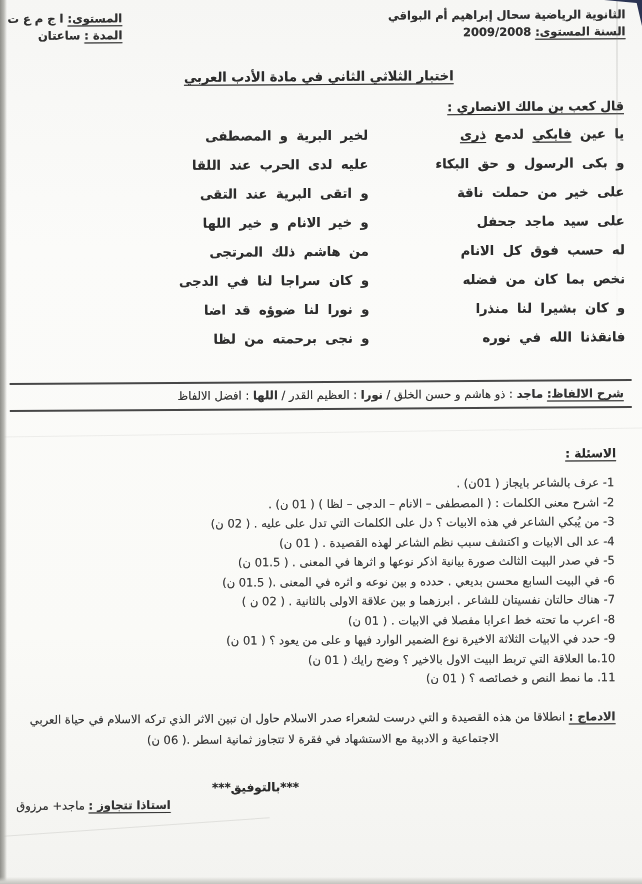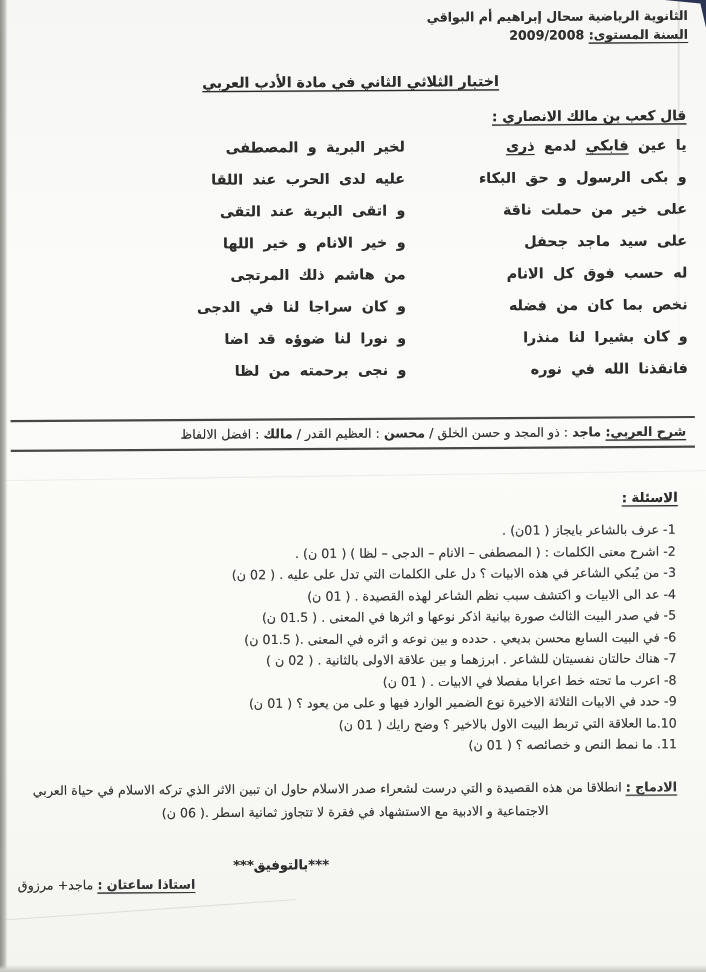--- a/index.html
+++ b/index.html
@@ -64,20 +64,24 @@
   <div class="crease-mid"></div>
   <div class="crease-bottom"></div>
 
   <div class="content" dir="rtl">
 
     <div class="header">
       <div class="header-right">
         <div>الثانوية الرياضية سحال إبراهيم أم البواقي</div>
         <div><span class="u">السنة المستوى:</span><span> 2009/2008</span></div>
       </div>
+      <div class="header-left">
+        <div><span class="u">المستوى:</span><span> ا ج م ع ت</span></div>
+        <div><span class="u">المدة :</span><span> ساعتان</span></div>
+      </div>
     </div>
 
     <div class="title u">اختبار الثلاثي الثاني في مادة الأدب العربي</div>
 
     <div class="poem-intro u">قال كعب بن مالك الانصاري :</div>
 
     <div class="poem">
       <div class="cell"><span>يا عين </span><span class="u">فابكي</span><span> لدمع </span><span class="u">ذرى</span></div>
       <div class="cell">لخير البرية و المصطفى</div>
 
@@ -96,21 +100,21 @@
       <div class="cell">نخص بما كان من فضله</div>
       <div class="cell">و كان سراجا لنا في الدجى</div>
 
       <div class="cell">و كان بشيرا لنا منذرا</div>
       <div class="cell">و نورا لنا ضوؤه قد اضا</div>
 
       <div class="cell">فانقذنا الله في نوره</div>
       <div class="cell">و نجى برحمته من لظا</div>
     </div>
 
-    <div class="vocab"><span class="b u">شرح العربي:</span><span class="b"> ماجد</span><span> : ذو المجد و حسن الخلق / </span><span class="b">محسن</span><span> : العظيم القدر / </span><span class="b">مالك</span><span> : افضل الالفاظ</span></div>
+    <div class="vocab"><span class="b u">شرح الالفاظ:</span><span class="b"> ماجد</span><span> : ذو هاشم و حسن الخلق / </span><span class="b">نورا</span><span> : العظيم القدر / </span><span class="b">اللها</span><span> : افضل الالفاظ</span></div>
 
     <div class="q-heading u">الاسئلة :</div>
 
     <div class="questions">
       <div>1- عرف بالشاعر بايجاز ( 01ن) .</div>
       <div>2- اشرح معنى الكلمات : ( المصطفى – الانام – الدجى – لظا ) ( 01 ن) .</div>
       <div>3- من يُبكي الشاعر في هذه الابيات ؟ دل على الكلمات التي تدل على عليه . ( 02 ن)</div>
       <div>4- عد الى الابيات و اكتشف سبب نظم الشاعر لهذه القصيدة . ( 01 ن)</div>
       <div>5- في صدر البيت الثالث صورة بيانية اذكر نوعها و اثرها في المعنى . ( 01.5 ن)</div>
       <div>6- في البيت السابع محسن بديعي . حدده و بين نوعه و اثره في المعنى .( 01.5 ن)</div>
@@ -118,16 +122,16 @@
       <div>8- اعرب ما تحته خط اعرابا مفصلا في الابيات . ( 01 ن)</div>
       <div>9- حدد في الابيات الثلاثة الاخيرة نوع الضمير الوارد فيها و على من يعود ؟ ( 01 ن)</div>
       <div>10.ما العلاقة التي تربط البيت الاول بالاخير ؟ وضح رايك ( 01 ن)</div>
       <div>11. ما نمط النص و خصائصه ؟ ( 01 ن)</div>
     </div>
 
     <div class="integration"><span class="b u">الادماج :</span><span> انطلاقا من هذه القصيدة و التي درست لشعراء صدر الاسلام حاول ان تبين الاثر الذي تركه الاسلام في حياة العربي الاجتماعية و الادبية مع الاستشهاد في فقرة لا تتجاوز ثمانية اسطر .( 06 ن)</span></div>
 
     <div class="wish">***بالتوفيق***</div>
 
-    <div class="teacher"><span class="b u">استاذا ساعتان :</span><span> ماجد+ مرزوق</span></div>
+    <div class="teacher"><span class="b u">استاذا تتجاوز :</span><span> ماجد+ مرزوق</span></div>
 
   </div>
 </div>
 
 </body></html>

